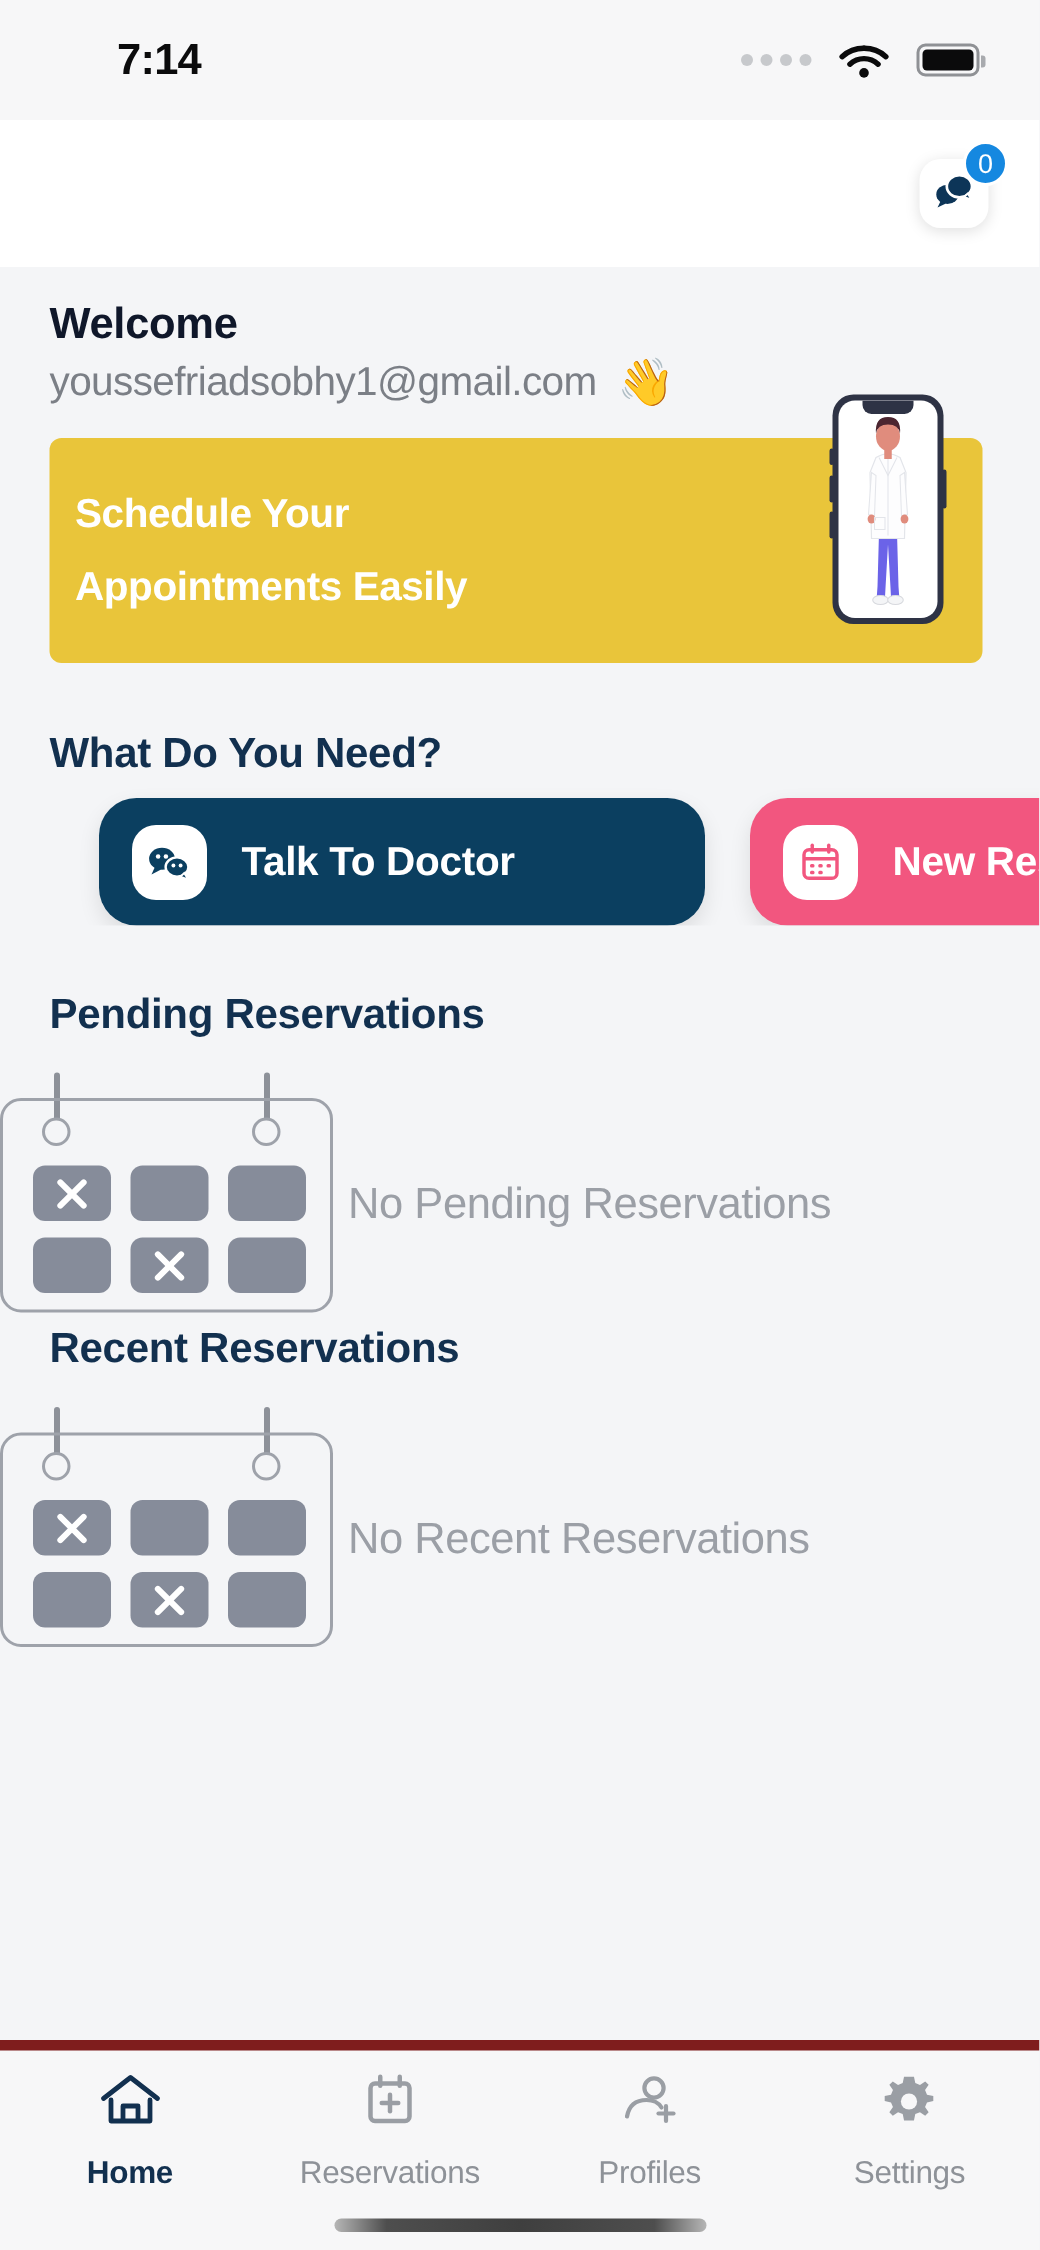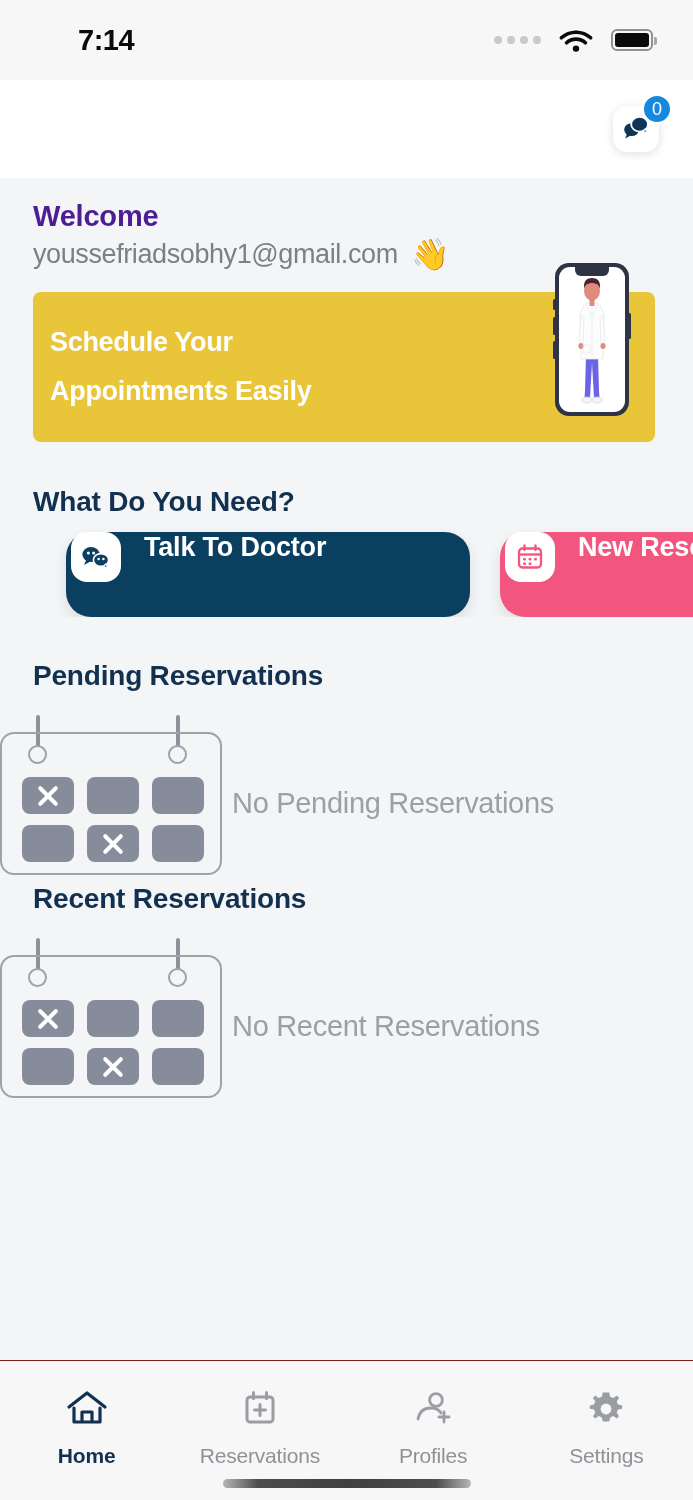--- a/index.html
+++ b/index.html
@@ -44,21 +44,21 @@
     min-width:30px; height:30px; padding:0 7px; border-radius:15px;
     background:#1588E0; color:#fff; font-size:18px; font-weight:500;
     display:flex; align-items:center; justify-content:center;
     border:2px solid #fff; line-height:1;
   }
 
   
   .content { flex:1 1 auto; background:#F4F5F7; position:relative; overflow:hidden; }
 
   .welcome-wrap { padding:22px 0 0 33px; }
-  .welcome-title { font-size:29px; font-weight:700; color:#4c1d95; letter-spacing:-0.2px; }
+  .welcome-title { font-size:29px; font-weight:700; color:#0f172a; letter-spacing:-0.2px; }
   .welcome-row { display:flex; align-items:center; gap:14px; margin-top:6px; }
   .welcome-email { font-size:27px; color:#7B7F86; letter-spacing:-0.4px; font-family:"Liberation Sans",sans-serif; }
   .wave { font-size:31px; line-height:1; }
 
   
   .banner-wrap { position:relative; margin:22px 33px 0 33px; height:150px; }
   .banner {
     position:absolute; left:0; right:5px; top:0; height:150px;
     background:#E9C53A; border-radius:8px;
     display:flex; align-items:center; padding-left:17px;
@@ -85,21 +85,21 @@
   
   .sec-title { font-size:28px; font-weight:700; color:#12304F; padding-left:33px; letter-spacing:-0.2px; }
 
   
   .actions-row {
     display:flex; gap:30px; padding:14px 0 0 66px; align-items:center;
     overflow:hidden; white-space:nowrap;
   }
   .action-card {
     flex:0 0 auto; height:85px; border-radius:25px;
-    display:flex; align-items:flex-start; gap:23px; padding:0 32px 0 5px;
+    display:flex; align-items:center; gap:23px; padding:0 32px 0 22px;
     box-shadow:0 6px 14px rgba(0,0,0,0.10); cursor:pointer;
   }
   .action-card.navy { background:#0B3F60; min-width:404px; }
   .action-card.pink { background:#F2567F; min-width:300px; }
   .action-ico {
     width:50px; height:50px; border-radius:16px; background:#FFFFFF;
     display:flex; align-items:center; justify-content:center; flex:0 0 50px;
   }
   .action-label { font-size:27px; color:#FFFFFF; font-weight:600; letter-spacing:-0.2px; }
 
@@ -129,22 +129,22 @@
     content:""; position:absolute; left:50%; top:50%; width:26px; height:4px;
     background:#FFFFFF; border-radius:2px; transform-origin:center;
   }
   .cal-cell.x::before { transform:translate(-50%,-50%) rotate(45deg); }
   .cal-cell.x::after  { transform:translate(-50%,-50%) rotate(-45deg); }
   .empty-text { font-size:29px; color:#9B9FA6; margin-top:16px; letter-spacing:-0.3px; }
 
   
   .bottomnav {
     flex:0 0 140px; height:140px; background:#F7F7F8;
-    border-top:1px solid #7f1d1d;
-    display:flex; align-items:flex-start; padding-top:28px; position:relative;
+    border-top:7px solid #7f1d1d;
+    display:flex; align-items:flex-start; padding-top:14px; position:relative;
   }
   .nav-item {
     flex:1 1 0; display:flex; flex-direction:column; align-items:center; gap:11px; cursor:pointer;
   }
   .nav-label { font-size:21px; color:#8E9298; letter-spacing:-0.2px; }
   .nav-item.active .nav-label { color:#12304F; font-weight:700; }
   .home-indicator {
     position:absolute; bottom:12px; left:50%; transform:translateX(-50%);
     width:248px; height:9px; border-radius:5px;
     background:linear-gradient(90deg,#B6B6B6 0%,#4E4E4E 14%,#3F3F3F 50%,#4E4E4E 86%,#B6B6B6 100%);

